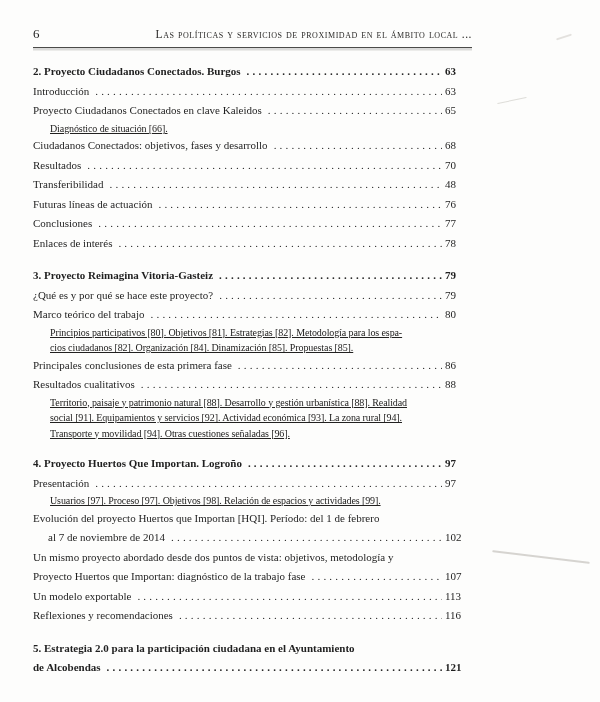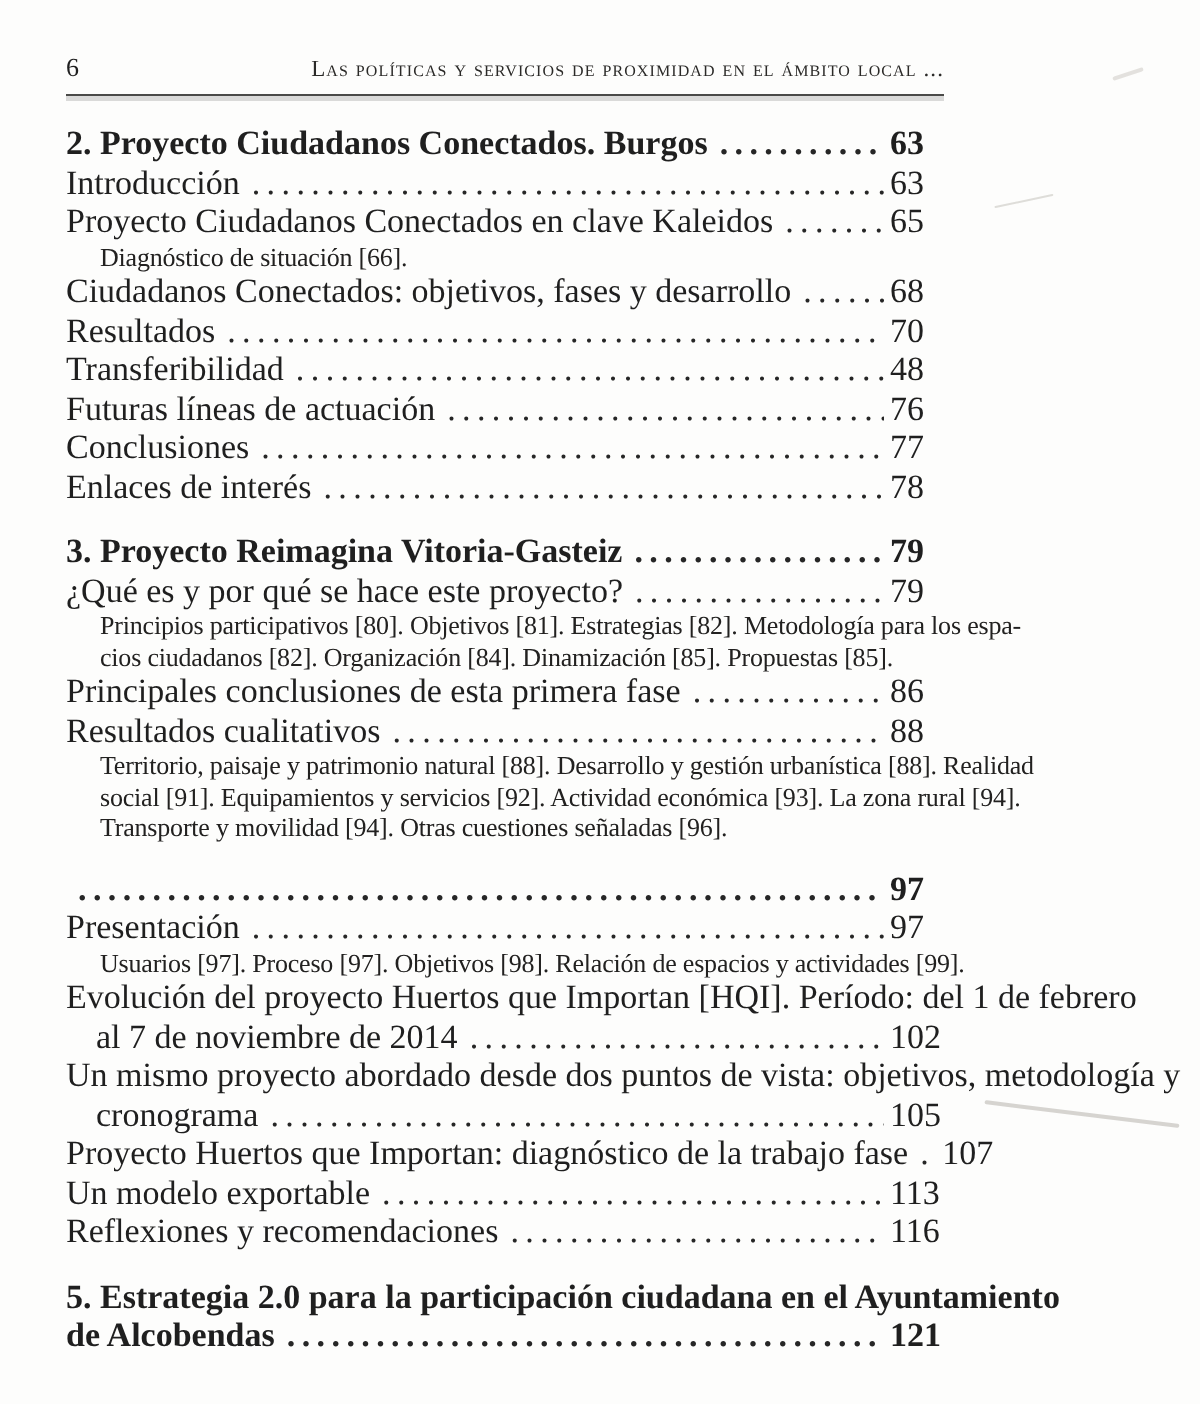--- a/index.html
+++ b/index.html
@@ -34,47 +34,48 @@
     letter-spacing:.55px;
     color:#2b2a28;
     text-align:center;
   }
   
   .section{margin-top:13px;}
   .section:first-child{margin-top:0;}
   .row{
     display:flex;
     align-items:baseline;
-    font-size:17px;
+    font-size:11px;
     line-height:19.5px;
     white-space:nowrap;
   }
   .row .t{white-space:nowrap;}
   .row.bold{font-weight:bold;}
   .row.cont .t{padding-left:15px;}
   .leader{
     flex:1;
     overflow:hidden;
     white-space:nowrap;
     margin:0 3px 0 6px;
     min-width:8px;
   }
   .leader::after{
     content:"..............................................................................................................................";
     letter-spacing:3.2px;
     color:#262626;
   }
   .pg{min-width:27px;text-align:left;}
   .subline{
-    font-size:13px;
+    font-size:10px;
     line-height:15.5px;
     padding-left:17px;
     letter-spacing:-.1px;
     white-space:nowrap;
     color:#222120;
+    text-decoration:underline;
   }
   
   .artifact{position:absolute;pointer-events:none;}
   .a1{left:492px;top:556px;width:98px;height:1.6px;background:#c8c6c2;transform:rotate(7deg);opacity:.75;border-radius:2px;}
   .a2{left:497px;top:100px;width:30px;height:1.4px;background:#d6d4d0;transform:rotate(-12deg);opacity:.8;border-radius:2px;}
   .a3{left:556px;top:36px;width:16px;height:2px;background:#dcdad6;transform:rotate(-18deg);opacity:.8;border-radius:2px;}
 </style>
 </head>
 <body>
 
@@ -138,62 +139,63 @@
         <div class="row bold">
           <span class="t">3.  Proyecto Reimagina Vitoria-Gasteiz</span>
           <span class="leader"></span>
           <span class="pg">79</span>
         </div>
         <div class="row">
           <span class="t">¿Qué es y por qué se hace este proyecto?</span>
           <span class="leader"></span>
           <span class="pg">79</span>
         </div>
+        <div class="row">
+          <span class="t">Marco teórico del trabajo</span>
+          <span class="leader"></span>
+          <span class="pg">80</span>
+        </div>
         <div class="subline">Principios participativos [80]. Objetivos [81]. Estrategias [82]. Metodología para los espa-</div>
         <div class="subline">cios ciudadanos [82]. Organización [84]. Dinamización [85]. Propuestas [85].</div>
         <div class="row">
           <span class="t">Principales conclusiones de esta primera fase</span>
           <span class="leader"></span>
           <span class="pg">86</span>
         </div>
         <div class="row">
           <span class="t">Resultados cualitativos</span>
           <span class="leader"></span>
           <span class="pg">88</span>
         </div>
         <div class="subline">Territorio, paisaje y patrimonio natural [88]. Desarrollo y gestión urbanística [88]. Realidad</div>
         <div class="subline">social [91]. Equipamientos y servicios [92]. Actividad económica [93]. La zona rural [94].</div>
         <div class="subline">Transporte y movilidad [94]. Otras cuestiones señaladas [96].</div>
       </div>
       <div class="section">
         <div class="row bold">
+          <span class="t">4.  Proyecto Huertos Que Importan. Logroño</span>
           <span class="leader"></span>
           <span class="pg">97</span>
         </div>
         <div class="row">
           <span class="t">Presentación</span>
           <span class="leader"></span>
           <span class="pg">97</span>
         </div>
         <div class="subline">Usuarios [97]. Proceso [97]. Objetivos [98]. Relación de espacios y actividades [99].</div>
         <div class="row">
           <span class="t">Evolución del proyecto Huertos que Importan [HQI]. Período: del 1 de febrero</span>
         </div>
         <div class="row cont">
           <span class="t">al 7 de noviembre de 2014</span>
           <span class="leader"></span>
           <span class="pg">102</span>
         </div>
         <div class="row">
           <span class="t">Un mismo proyecto abordado desde dos puntos de vista: objetivos, metodología y</span>
-        </div>
-        <div class="row cont">
-          <span class="t">cronograma</span>
-          <span class="leader"></span>
-          <span class="pg">105</span>
         </div>
         <div class="row">
           <span class="t">Proyecto Huertos que Importan: diagnóstico de la trabajo fase</span>
           <span class="leader"></span>
           <span class="pg">107</span>
         </div>
         <div class="row">
           <span class="t">Un modelo exportable</span>
           <span class="leader"></span>
           <span class="pg">113</span>

